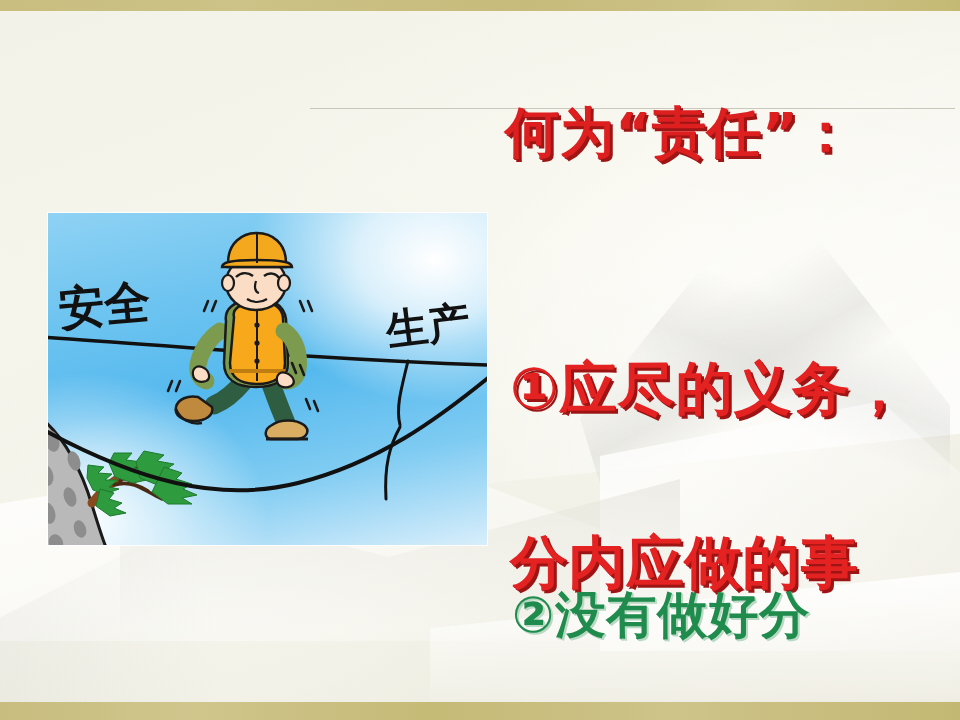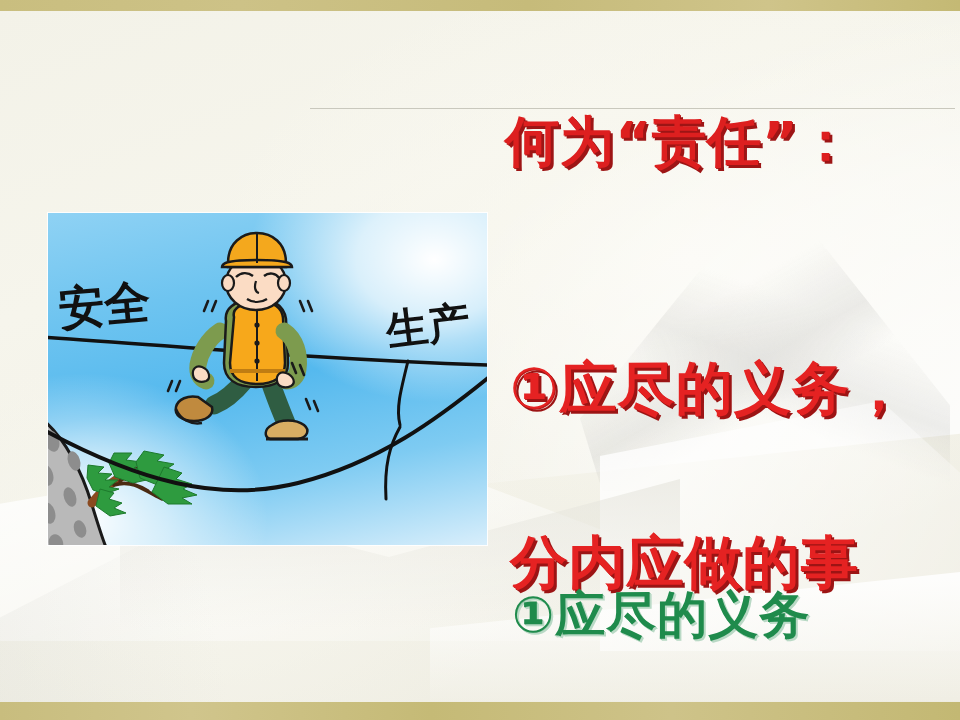--- a/index.html
+++ b/index.html
@@ -67,21 +67,21 @@
   .sky{position:absolute;inset:0;
     background:
       radial-gradient(ellipse 300px 230px at 88% 14%, #ffffff 0%, rgba(255,255,255,.75) 26%, rgba(255,255,255,0) 62%),
       radial-gradient(ellipse 280px 220px at 8% 92%, #ffffff 0%, rgba(255,255,255,.6) 30%, rgba(255,255,255,0) 66%),
       linear-gradient(168deg,#8fd2f4 0%,#6ec4f0 26%,#55b9ee 50%,#7ecbf2 74%,#d8eefb 100%);}
   .pic-svg{position:absolute;inset:0;}
 
   
   .cjk{font-family:"DejaVu Sans","Liberation Sans",sans-serif;
        font-weight:bold;letter-spacing:.02em;white-space:pre;}
-  .title{position:absolute;left:505px;top:112px;z-index:30;
+  .title{position:absolute;left:505px;top:103px;z-index:30;
     font-size:54px;line-height:60px;color:#dd1f1f;
     text-shadow:3px 3px 0 #9d1515, 1px 1px 0 #b91a1a;}
   .point-1{position:absolute;left:510px;top:243px;z-index:30;
     font-size:57px;line-height:58px;color:#e52222;
     text-shadow:3px 3px 0 #9c1414, 1px 1px 0 #bb1a1a;}
   .point-2{position:absolute;left:512px;top:455px;z-index:30;
     font-size:50px;line-height:64px;color:#1f8b4c;
     text-shadow:2px 2px 0 #b9d9c5, 1px 1px 0 #8fc3a5;}
   .line{display:block;}
 </style>
@@ -205,19 +205,19 @@
   </div>
 
   <div class="cjk title">何为“责任”：</div>
 
   <div class="cjk point-1">
     <span class="line">①应尽的义务，</span>
     <span class="line">分内应做的事</span>
   </div>
 
   <div class="cjk point-2">
-    <span class="line">①应尽的义务</span>
+    <span class="line">②没有做好分</span>
     
     
   </div>
 
   <div class="band band-bottom"></div>
 </div>
 
 </body></html>

